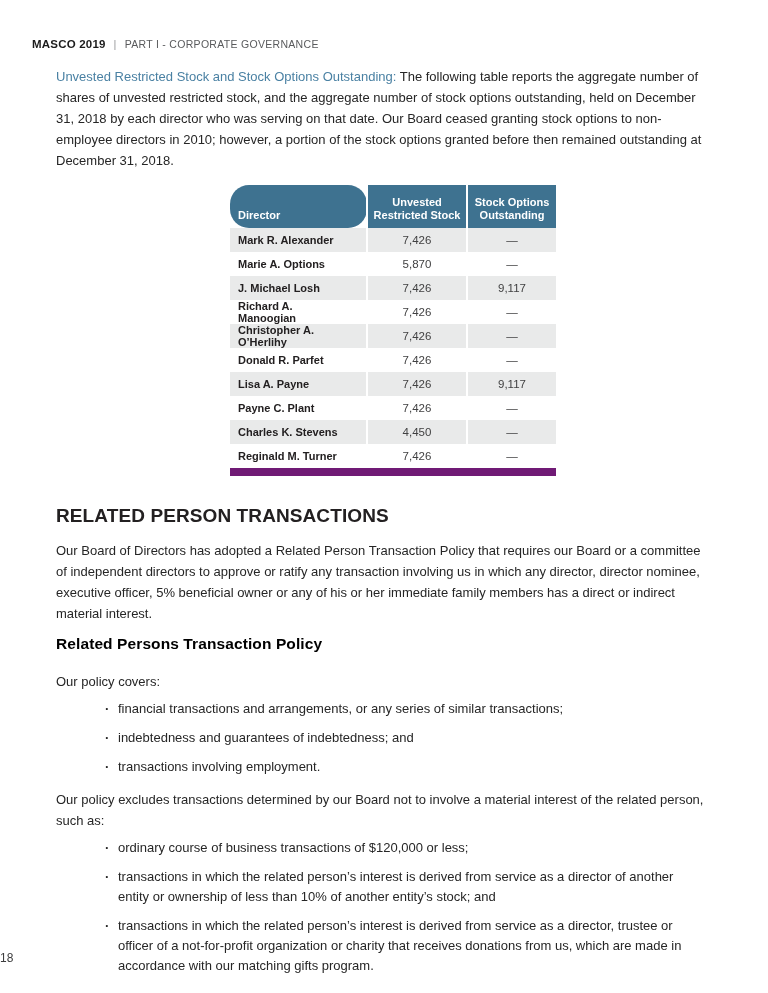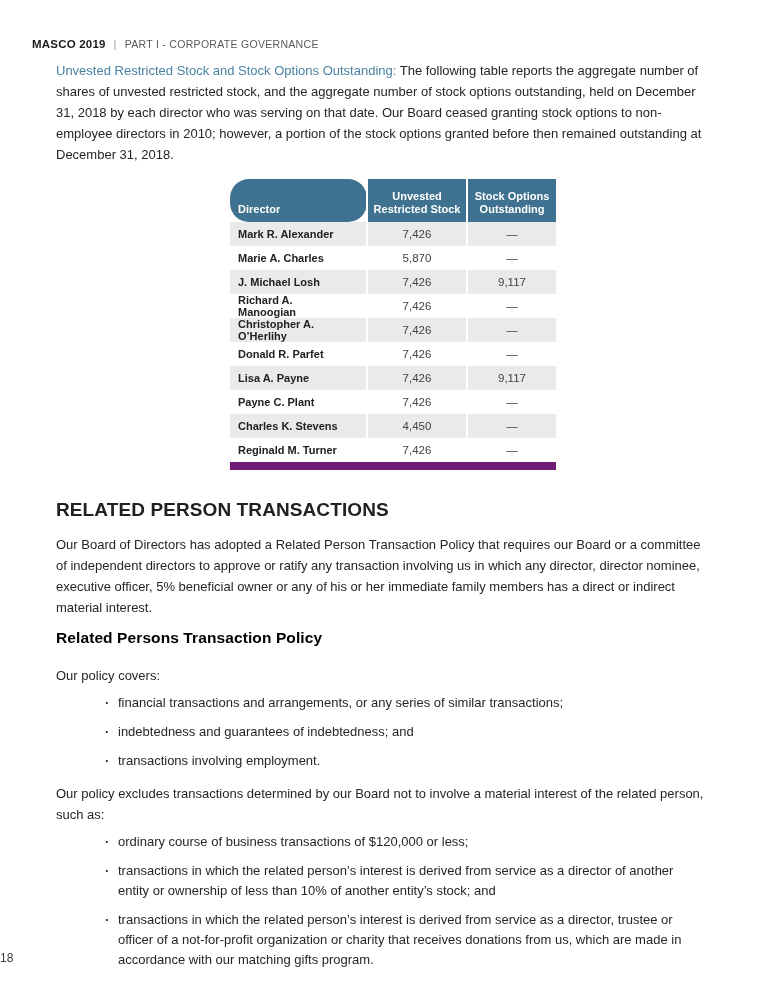--- a/index.html
+++ b/index.html
@@ -18,21 +18,21 @@
     display:flex;align-items:baseline;gap:8px;
     white-space:nowrap;
   }
   .doc-header .brand{font-weight:bold;color:#1b1b1b;font-size:11.5px;}
   .doc-header .sep{color:#9a9b9d;font-weight:normal;}
   .doc-header .section{color:#595a5c;font-size:10.5px;letter-spacing:.3px;}
 
   .content{position:absolute;top:60px;left:56px;width:656px;}
 
   p{margin:0;font-size:13px;line-height:21px;color:#262626;}
-  .intro{margin-top:0;}
+  .intro{margin-top:6px;}
   .lead-in{color:#4a81a3;}
 
   
   .table-wrap{width:326px;margin:14px 0 0 174px;}
   table{border-collapse:collapse;width:326px;table-layout:fixed;}
   col.c1{width:137px;}col.c2{width:100px;}col.c3{width:89px;}
   thead th{
     background:#3e7290;color:#ffffff;
     font-size:11px;line-height:13px;font-weight:bold;
     height:37px;vertical-align:bottom;padding:0 4px 6px 4px;
@@ -111,21 +111,21 @@
 Outstanding</th>
           </tr>
         </thead>
         <tbody>
             <tr>
               <td>Mark R. Alexander</td>
               <td>7,426</td>
               <td>—</td>
             </tr>
             <tr>
-              <td>Marie A. Charles</td>
+              <td>Marie A. Options</td>
               <td>5,870</td>
               <td>—</td>
             </tr>
             <tr>
               <td>J. Michael Losh</td>
               <td>7,426</td>
               <td>9,117</td>
             </tr>
             <tr>
               <td>Richard A. Manoogian</td>

